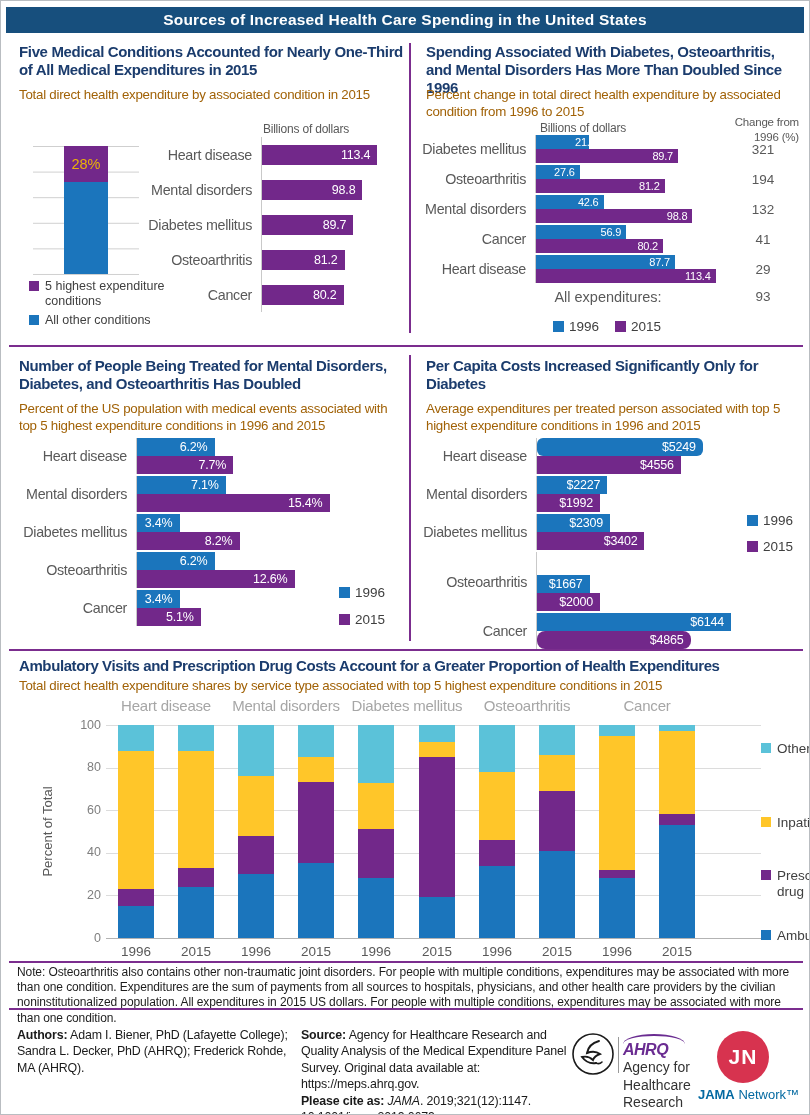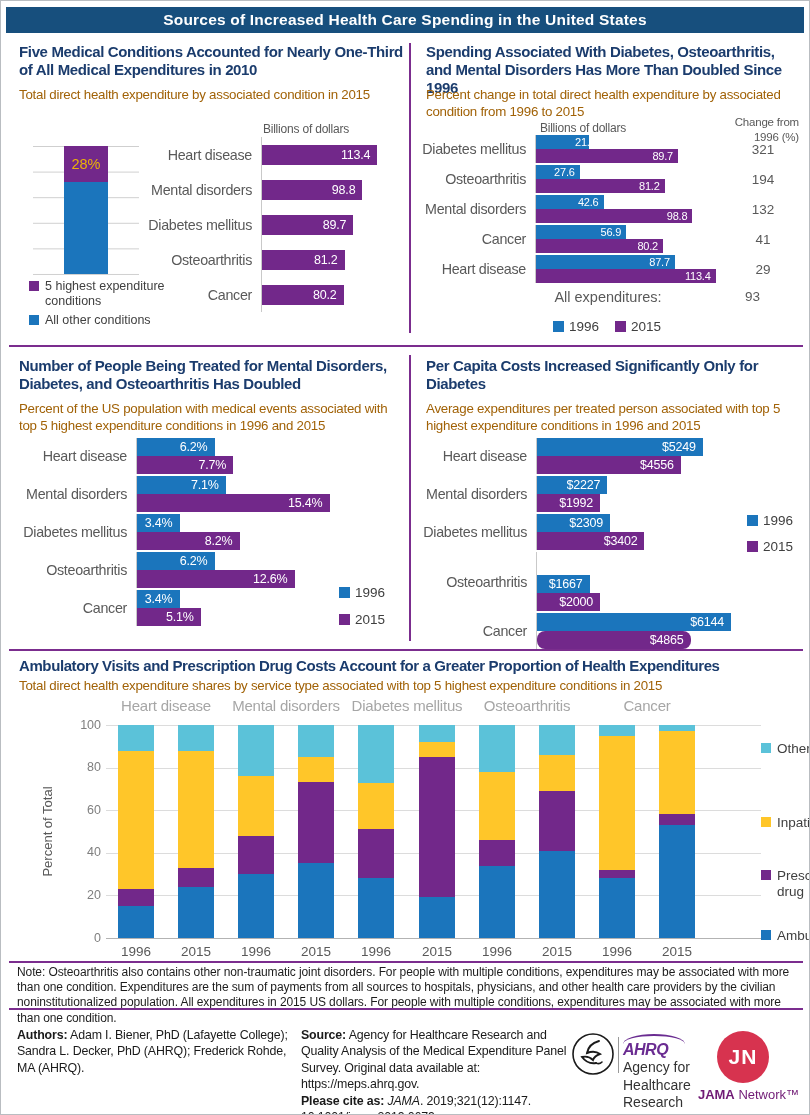--- a/index.html
+++ b/index.html
@@ -34,35 +34,35 @@
 .ytick{position:absolute;width:36px;text-align:right;font-size:12.5px;color:#7f7f7f}
 .xlab{position:absolute;width:60px;text-align:center;font-size:13.5px;color:#595959}
 .glab{position:absolute;width:160px;text-align:center;font-size:15px;color:#A6A6A6;letter-spacing:-.2px}
 .stackcol{position:absolute;display:flex;flex-direction:column;width:36px}
 .seg{width:100%}
 .note{position:absolute;left:16px;top:964px;width:778px;font-size:12px;line-height:1.27;color:#1d1d1d;letter-spacing:-.1px}
 .foot{position:absolute;font-size:12.4px;line-height:1.32;color:#1a1a1a;letter-spacing:-.15px}
 .foot b{font-weight:bold}
 .jn-circle{position:absolute;left:716px;top:1030px;width:52px;height:52px;border-radius:50%;background:#D7334F;display:flex;align-items:center;justify-content:center}
 .jn-letters{color:#fff;font-weight:bold;font-size:21px;letter-spacing:1px}
-.jn-name{position:absolute;left:690px;top:1086px;width:115px;text-align:center;font-size:13px;color:#701a75}
+.jn-name{position:absolute;left:690px;top:1086px;width:115px;text-align:center;font-size:13px;color:#0369a1}
 .ahrq-word{font-style:italic;font-weight:bold;font-size:16px;color:#6A2C91;letter-spacing:-.5px}
 .ahrq-arc{width:62px;height:10px;border-top:2.5px solid #6A2C91;border-radius:50% 50% 0 0/100% 100% 0 0;margin-bottom:-3px}
 .ahrq-tag{font-size:14px;font-weight:normal;color:#333;line-height:1.25}
 .sep{position:absolute;width:1px;background:#999}
 </style>
 </head>
 <body>
 
 <div class="frame">
 
   <div class="header">Sources of Increased Health Care Spending in the United States</div>
 
   <div class="abs" style="left:10px;top:36px;width:396px;height:308px">
-    <div class="p-title" style="left:8px;top:6px;width:384px">Five Medical Conditions Accounted for Nearly One-Third of All Medical Expenditures in 2010</div>
+    <div class="p-title" style="left:8px;top:6px;width:384px">Five Medical Conditions Accounted for Nearly One-Third of All Medical Expenditures in 2015</div>
     <div class="p-sub" style="left:8px;top:50px;width:384px">Total direct health expenditure by associated condition in 2015</div>
     <div class="gridbox" style="left:22px;top:109px;width:106px;height:129px"></div>
     <div class="abs" style="left:53px;top:109px;width:44px;height:128px">
       <div class="bg-purple" style="height:36px;display:flex;align-items:center;justify-content:center">
         <span style="color:#eab308;font-size:14.5px">28%</span>
       </div>
       <div class="bg-blue" style="height:92px"></div>
     </div>
     <div class="abs" style="left:18px;top:242px;display:flex;flex-direction:column;gap:4px;width:160px">
       <div class="litem">
@@ -180,21 +180,21 @@
               <div class="bval sm">87.7</div>
             </div>
             <div class="hbar bg-purple" style="height: 14px; width: 179.6px;">
               <div class="bval sm">113.4</div>
             </div>
           </div>
           <div class="chgval">29</div>
         </div>
       </div>
     <div class="abs" style="left:60px;top:252px;width:270px;text-align:center;font-size:14.5px;color:#595959">All expenditures:</div>
-    <div class="abs" style="top:252px;right:0;width:60px;text-align:left;font-size:13.5px;color:#595959">93</div>
+    <div class="abs" style="top:252px;right:12px;width:60px;text-align:center;font-size:13.5px;color:#595959">93</div>
     <div class="abs" id="p2-legend" style="left:0;top:282px;width:388px;display:flex;justify-content:center;gap:16px">
       <div class="litem2">
         <span class="lsq2 bg-blue"></span>
         <span>1996</span>
       </div>
       <div class="litem2">
         <span class="lsq2 bg-purple"></span>
         <span>2015</span>
       </div>
     </div>
@@ -275,21 +275,21 @@
     </div>
   </div>
 
   <div class="abs" style="left:412px;top:348px;width:392px;height:300px">
     <div class="p-title" style="left:13px;top:8px;width:376px">Per Capita Costs Increased Significantly Only for Diabetes</div>
     <div class="p-sub" style="left:13px;top:52px;width:376px">Average expenditures per treated person associated with top 5 highest expenditure conditions in 1996 and 2015</div>
     <div class="abs" id="p4-rows" style="left:0;top:89px;right:4px">
         <div class="grow" style="margin-bottom: 2px;">
           <div class="catlab" style="width: 123px;">Heart disease</div>
           <div class="gbars" style="width: 202px;">
-            <div class="hbar bg-blue" style="height: 18px; width: 165.7px;">
+            <div class="hbar bg-blue" style="height: 18px; width: 165.7px; border-radius: 6px;">
               <div class="bval">$5249</div>
             </div>
             <div class="hbar bg-purple" style="height: 18px; width: 143.8px;">
               <div class="bval">$4556</div>
             </div>
           </div>
         </div>
         <div class="grow" style="margin-bottom: 2px;">
           <div class="catlab" style="width: 123px;">Mental disorders</div>
           <div class="gbars" style="width: 202px;">

